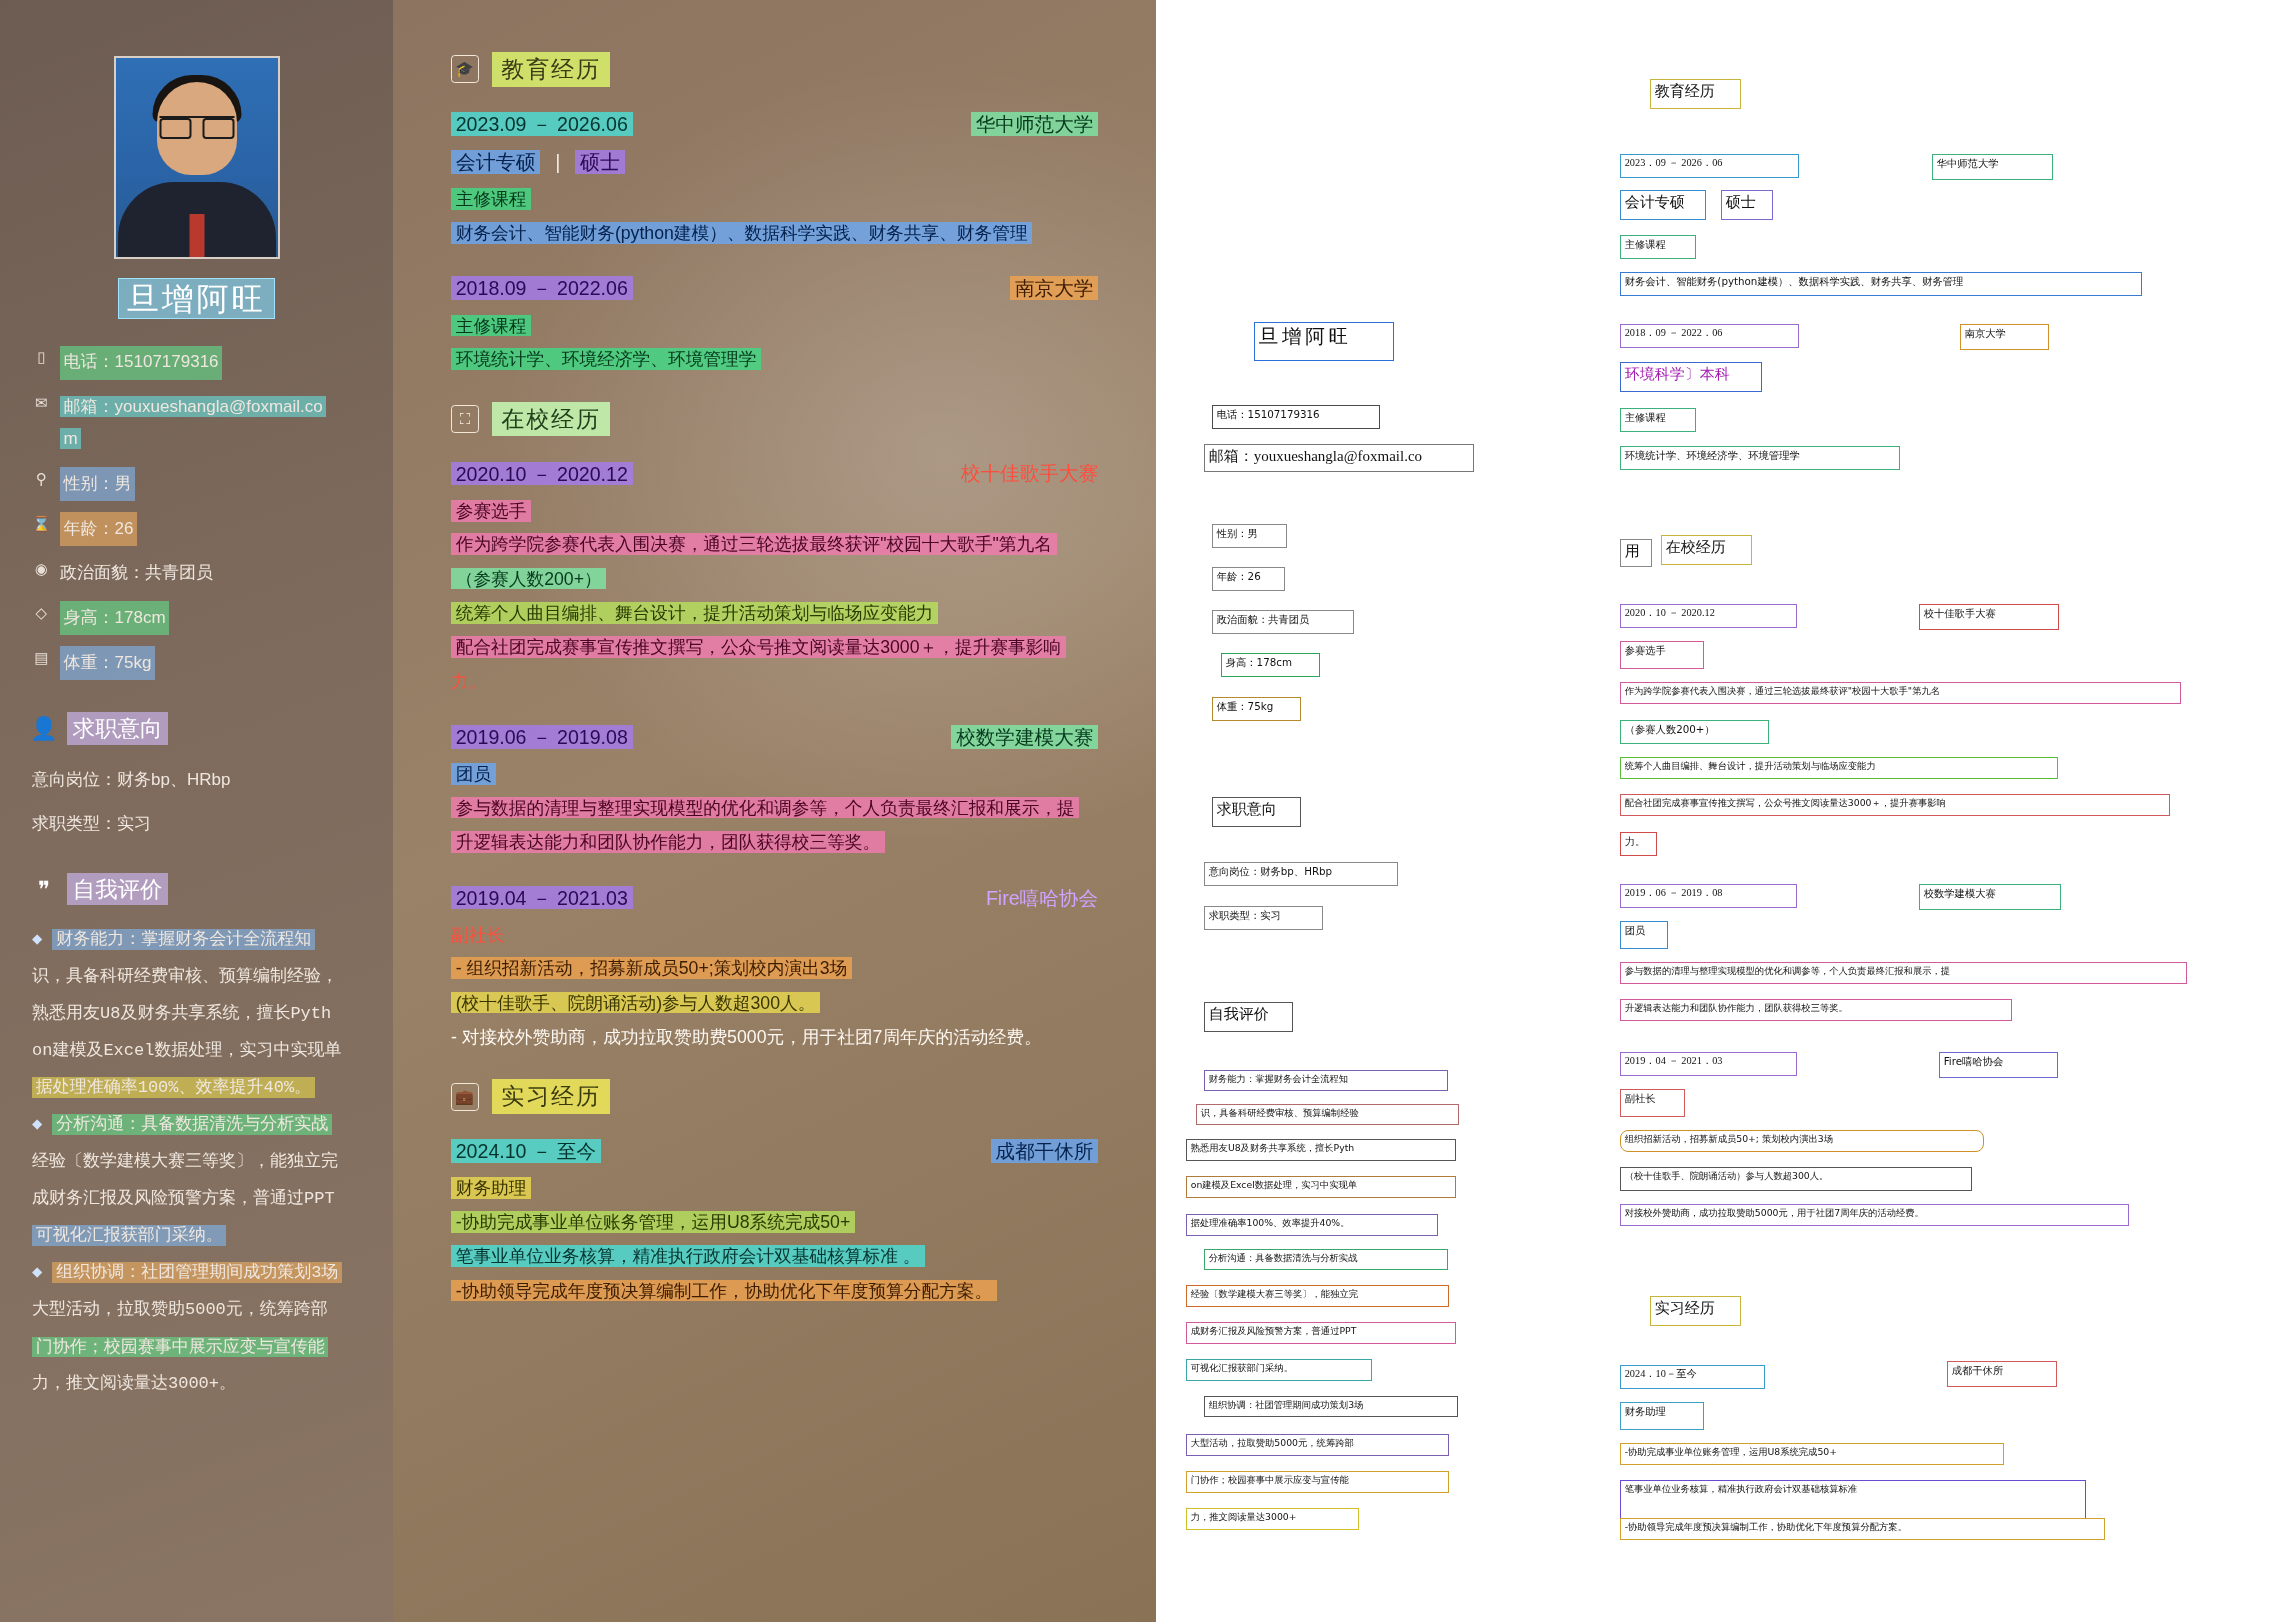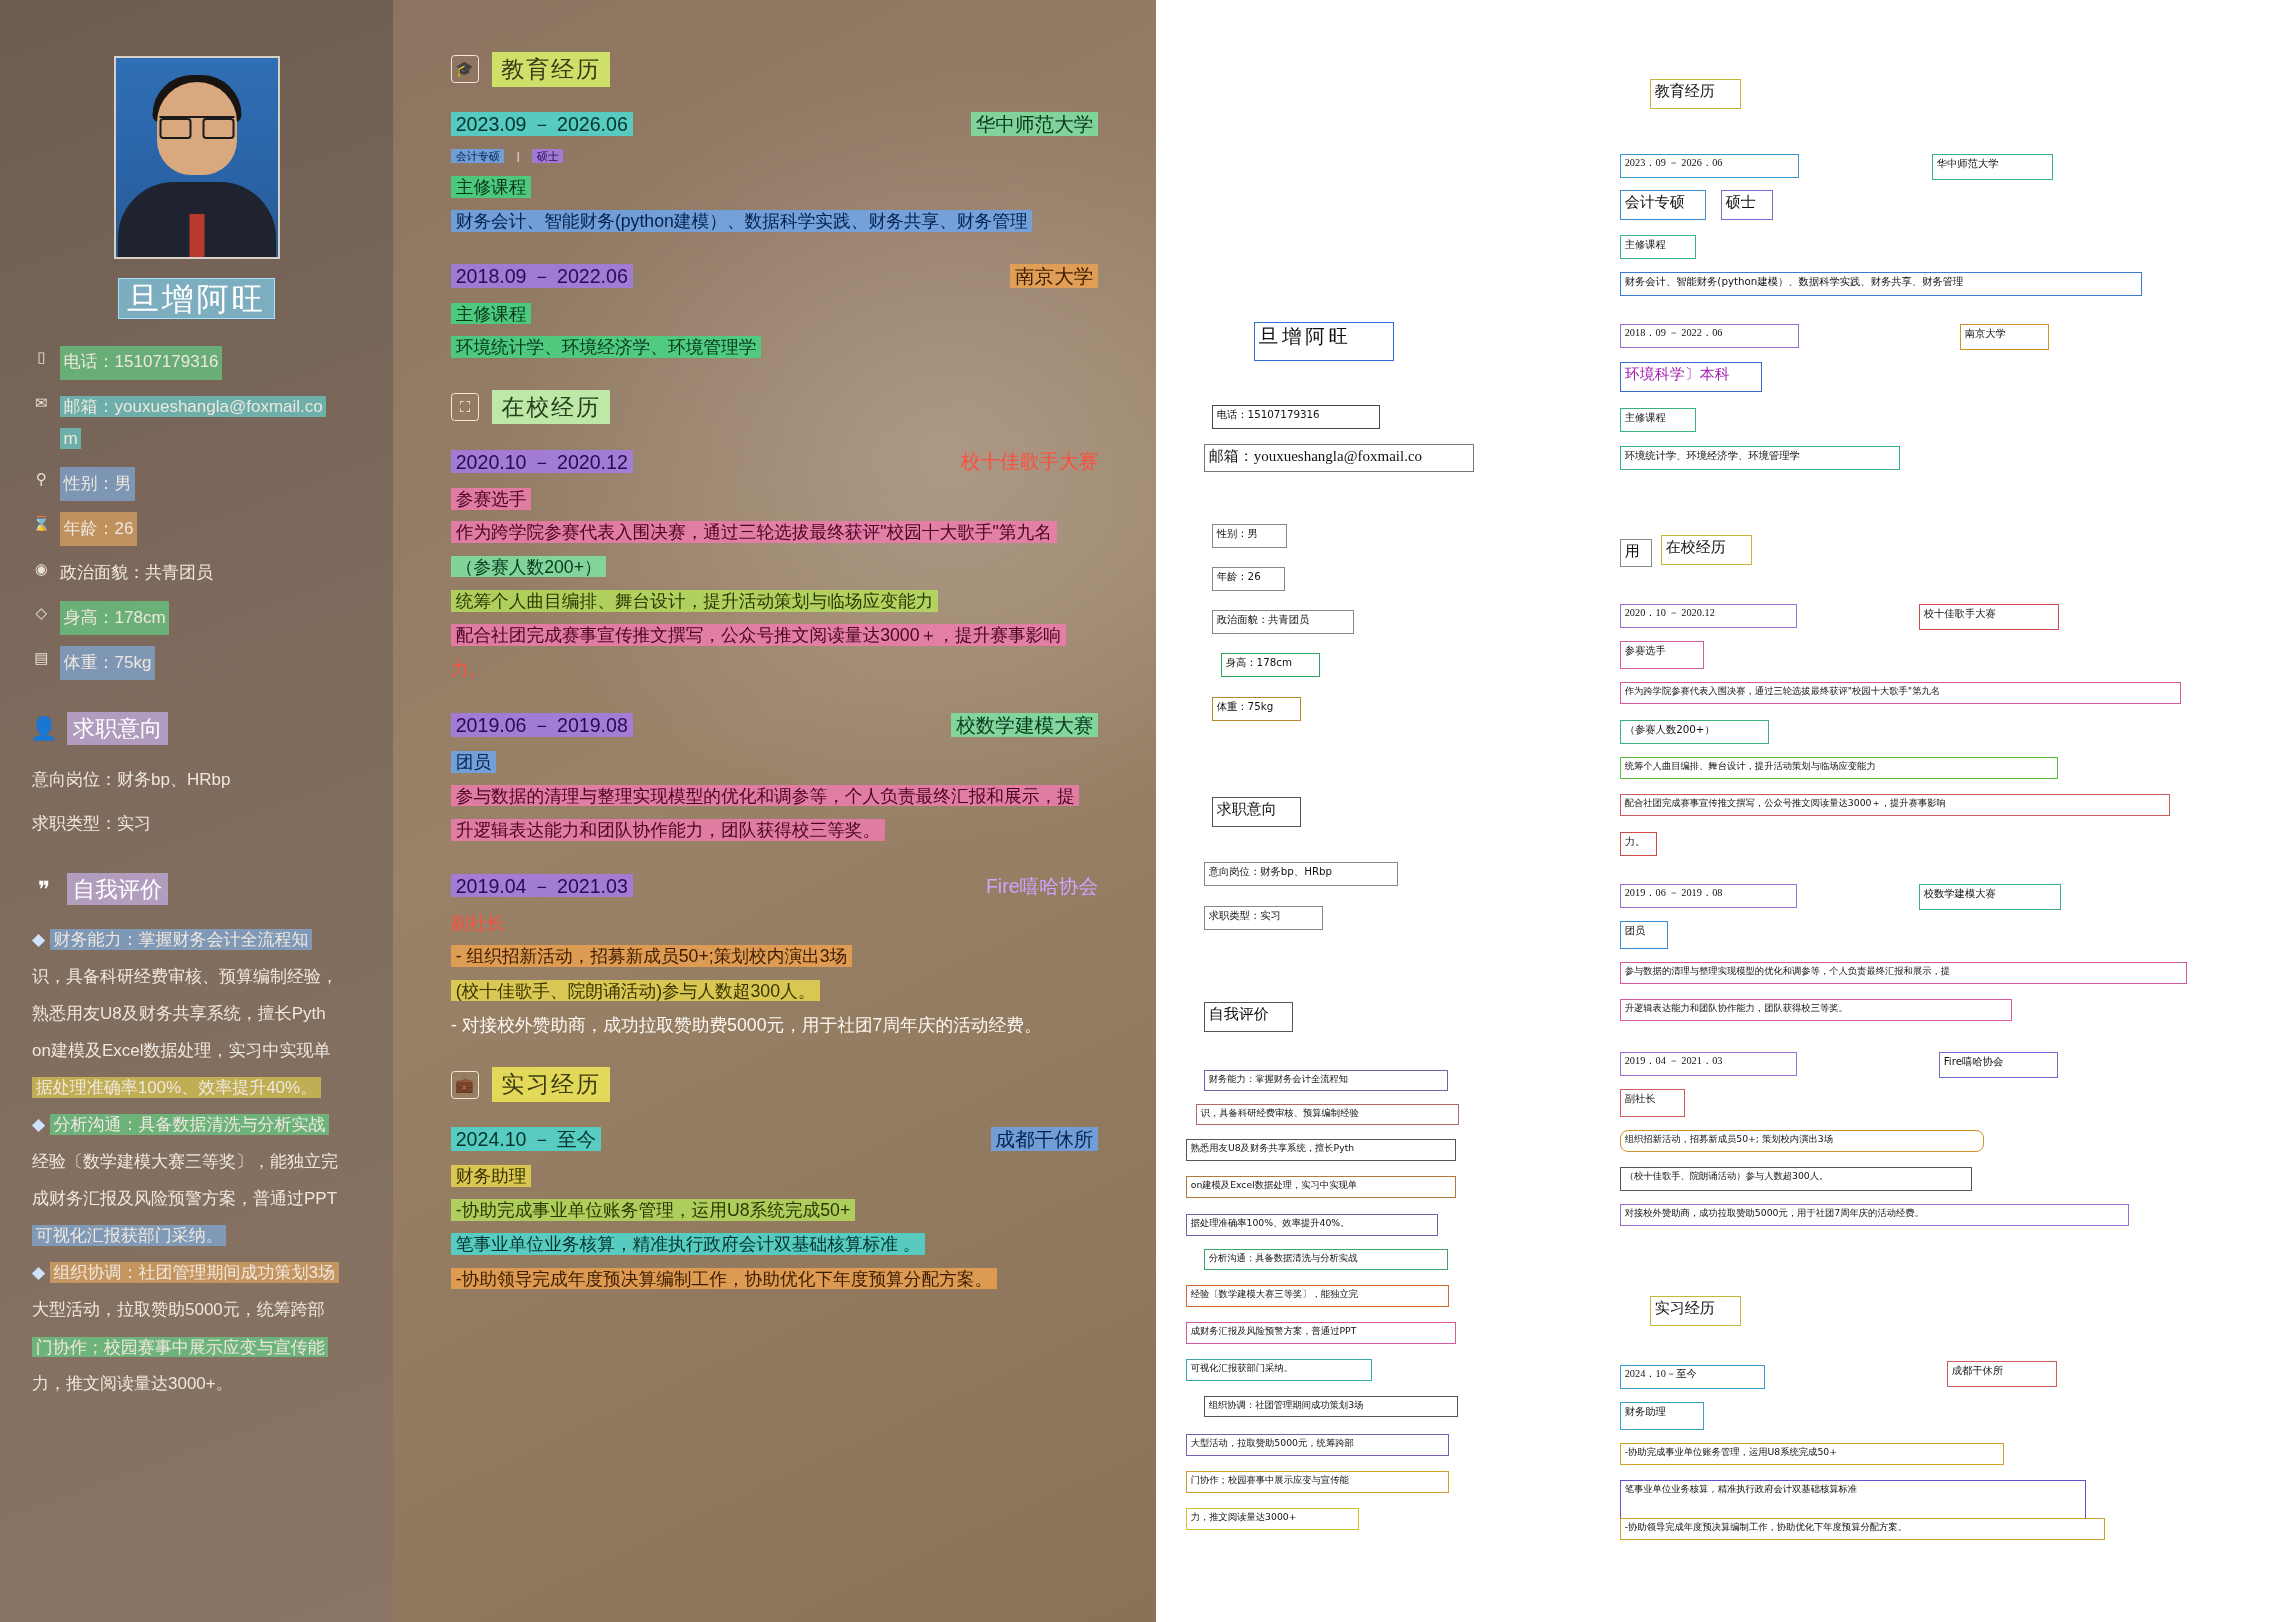--- a/index.html
+++ b/index.html
@@ -78,21 +78,21 @@
 
   .side-h {
     display:flex; align-items:center; gap:11.2px; margin: 32px 0 18.6px;
     font-size: 22.4px; color:#fff;
   }
   .side-h .bar { width:24px; height:24px; display:flex; align-items:center; justify-content:center; }
   .side-h .t { background:#cbb6f0aa; padding: 0.9px 5.6px; }
   .side-body { font-size: 17px; line-height: 2.0; }
   .side-body .line { margin-bottom: 9.3px; }
 
-  .eval p { margin: 0 0 5.6px; font-size: 17px; line-height: 1.85; }
+  .eval p { margin: 0 0 5.6px; font-size: 17px; line-height: 1.85; font-family: Liberation Mono, monospace; }
   .eval .d { color:#cfe3ff; }
 
   
   .main {
     width: 763px; height: 100%;
     background:
       radial-gradient(746px 653px at 72% 28%, rgba(255,255,255,0.20), rgba(255,255,255,0) 60%),
       linear-gradient(155deg, #8c7460 0%, #9a8268 45%, #8a7257 100%);
     padding: 52px 58px 18.6px 58px;
     color:#fdf8f2;
@@ -103,21 +103,21 @@
     width:28px;height:28px;border:1.9px solid #f3e7d8;border-radius:3.7px;
     display:flex;align-items:center;justify-content:center;font-size:15px;color:#f6ecdf;
   }
   .sec-h .t { font-size: 23px; background:#cfe06a; color:#3a3a15; padding:1.9px 9.3px; letter-spacing:1.9px; }
   .sec-h.pink .t { background:#bfe8a8; color:#20401a; }
   .sec-h.yel .t  { background:#e2d95a; color:#3a3a10; }
 
   .row-head { display:flex; justify-content:space-between; align-items:baseline; margin-bottom: 11.2px; }
   .date { font-size: 19.6px; }
   .org  { font-size: 19.6px; }
-  .tags { margin-bottom: 11.2px; font-size: 11px; }
+  .tags { margin-bottom: 11.2px; font-size: 20px; }
   .tags .sep { margin: 0 9.3px; color:#f4ece1; }
   .sub { font-size: 17.7px; margin-bottom: 7.5px; }
   .txt { font-size: 17.7px; line-height: 1.62; margin-bottom: 5.6px; }
   .blk { margin-bottom: 28px; }
 
   .c-green { background:#3ddc84cc; color:#06381c; padding:0.9px 4.7px; }
   .c-cyan  { background:#49e0d8cc; color:#05342f; padding:0.9px 4.7px; }
   .c-blue  { background:#6aa8f5cc; color:#04224d; padding:0.9px 4.7px; }
   .c-purple{ background:#a57bf0cc; color:#2a0a55; padding:0.9px 4.7px; }
   .c-orange{ background:#f0a24fcc; color:#3c1d00; padding:0.9px 4.7px; }

